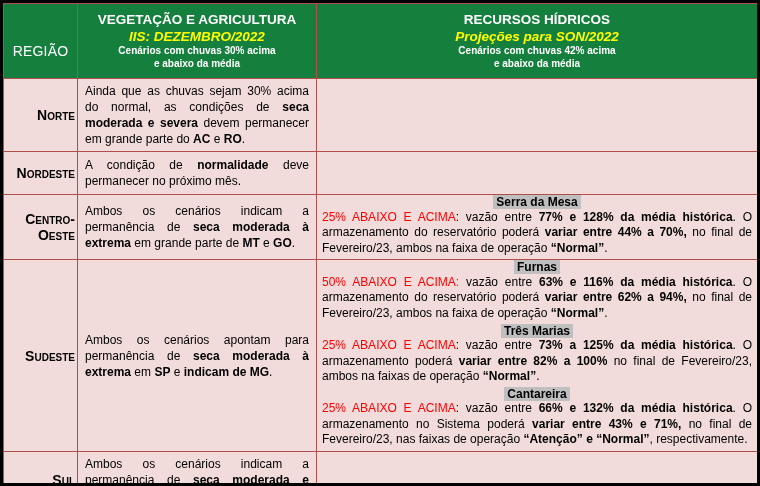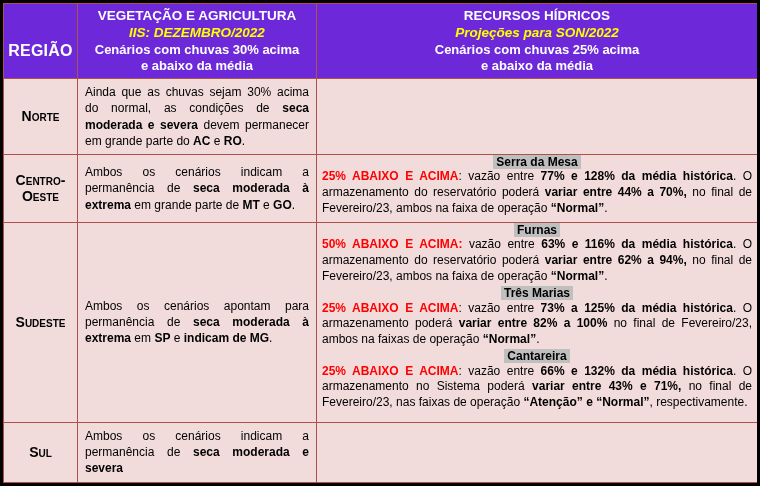--- a/index.html
+++ b/index.html
@@ -2,43 +2,43 @@
 <html lang="pt-br"><head>
 <meta charset="utf-8">
 <style>
   html,body{margin:0;padding:0;background:#ffffff;font-family:"Liberation Sans",sans-serif;}
   .slide{width:760px;height:486px;box-sizing:border-box;border:3px solid #000000;background:#F2DCDB;overflow:hidden;}
   table{border-collapse:collapse;table-layout:fixed;width:100%;height:100%;}
   col.c-region{width:74px;}
   col.c-veg{width:239px;}
   col.c-rec{width:441px;}
   th,td{border:1px solid #B0504D;box-sizing:border-box;overflow:hidden;}
-  thead th{background:#6d28d9;color:#FFFFFF;text-align:center;vertical-align:middle;padding:2px 4px;}
-  .hdr-region{font-size:16px;font-weight:bold;letter-spacing:0.2px;margin-top:19px;}
+  thead th{background:#15803d;color:#FFFFFF;text-align:center;vertical-align:middle;padding:2px 4px;}
+  .hdr-region{font-size:14px;font-weight:normal;letter-spacing:0.2px;margin-top:19px;}
   .hdr-title{font-size:13.5px;font-weight:bold;line-height:1.25;}
   .hdr-sub{font-size:13.5px;font-weight:bold;color:#FFFF00;line-height:1.25;font-style:italic;}
-  .hdr-line{font-size:13px;font-weight:bold;line-height:1.25;}
+  .hdr-line{font-size:10px;font-weight:bold;line-height:1.25;}
   tr.h-header{height:75px;}
   tr.h-norte{height:73px;}
   tr.h-nordeste{height:41px;}
   tr.h-centro{height:57px;}
   tr.h-sudeste{height:176px;}
   tr.h-sul{height:58px;}
-  td.region-cell{font-weight:bold;text-align:center;vertical-align:middle;
+  td.region-cell{font-weight:bold;text-align:right;vertical-align:middle;
     font-variant:small-caps;font-size:14px;color:#000000;line-height:1.15;padding:13px 2px;}
   td.veg-cell{font-size:12px;color:#000000;text-align:justify;vertical-align:middle;
     line-height:1.34;padding:3px 7px;}
   td.rec-cell{font-size:12px;color:#000000;vertical-align:top;padding:1px 5px 0 5px;}
   .section{margin-bottom:3px;}
   .section-title-row{text-align:center;line-height:1.12;}
   .section-title{background:#BFBFBF;color:#000000;font-weight:bold;font-size:12px;padding:0 3px;}
   .section-body{margin:0;text-align:justify;line-height:1.3;}
   .seg-b{font-weight:bold;}
   .seg-u{}
-  .seg-red{color:#FF0000;font-weight:bold;margin-top:10px;}
+  .seg-red{color:#FF0000;font-weight:normal;margin-top:10px;}
 </style>
 </head>
 <body>
 
 <div class="slide">
   <table>
     <colgroup>
       <col class="c-region">
         <col class="c-veg">
         <col class="c-rec">
@@ -50,29 +50,34 @@
         </th>
         <th>
           <div class="hdr-title">VEGETAÇÃO E AGRICULTURA</div>
           <div class="hdr-sub">IIS: DEZEMBRO/2022</div>
           <div class="hdr-line">Cenários com chuvas 30% acima</div>
           <div class="hdr-line">e abaixo da média</div>
         </th>
         <th>
           <div class="hdr-title">RECURSOS HÍDRICOS</div>
           <div class="hdr-sub">Projeções para SON/2022</div>
-          <div class="hdr-line">Cenários com chuvas 25% acima</div>
+          <div class="hdr-line">Cenários com chuvas 42% acima</div>
           <div class="hdr-line">e abaixo da média</div>
         </th>
       </tr>
     </thead>
     <tbody>
       <tr class="h-norte">
         <td class="region-cell">Norte</td>
         <td class="veg-cell"><span>Ainda que as chuvas sejam 30% acima do normal, as condições de </span><span class="seg-b">seca moderada e severa</span><span> devem permanecer em grande parte do </span><span class="seg-b seg-u">AC</span><span> e </span><span class="seg-b seg-u">RO</span><span>.</span></td>
+        <td class="rec-cell"></td>
+      </tr>
+      <tr class="h-nordeste">
+        <td class="region-cell">Nordeste</td>
+        <td class="veg-cell"><span>A condição de </span><span class="seg-b">normalidade</span><span> deve permanecer no próximo mês.</span></td>
         <td class="rec-cell"></td>
       </tr>
       <tr class="h-centro">
         <td class="region-cell">Centro-Oeste</td>
         <td class="veg-cell"><span>Ambos os cenários indicam a permanência de </span><span class="seg-b">seca moderada à extrema</span><span> em grande parte de </span><span class="seg-b seg-u">MT</span><span> e </span><span class="seg-b seg-u">GO</span><span>.</span></td>
         <td class="rec-cell">
             <div class="section">
               <div class="section-title-row"><span class="section-title">Serra da Mesa</span></div>
               <p class="section-body"><span class="seg-red">25% ABAIXO E ACIMA</span><span>: vazão entre </span><span class="seg-b">77% e 128% da média histórica</span><span>. O armazenamento do reservatório poderá </span><span class="seg-b">variar entre 44% a 70%,</span><span> no final de Fevereiro/23, ambos na faixa de operação </span><span class="seg-b">“Normal”</span><span>.</span></p>
             </div>

